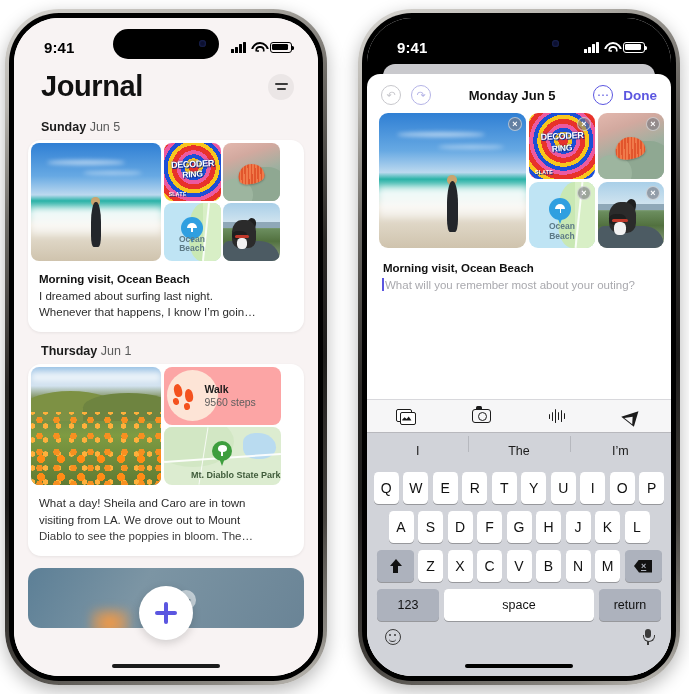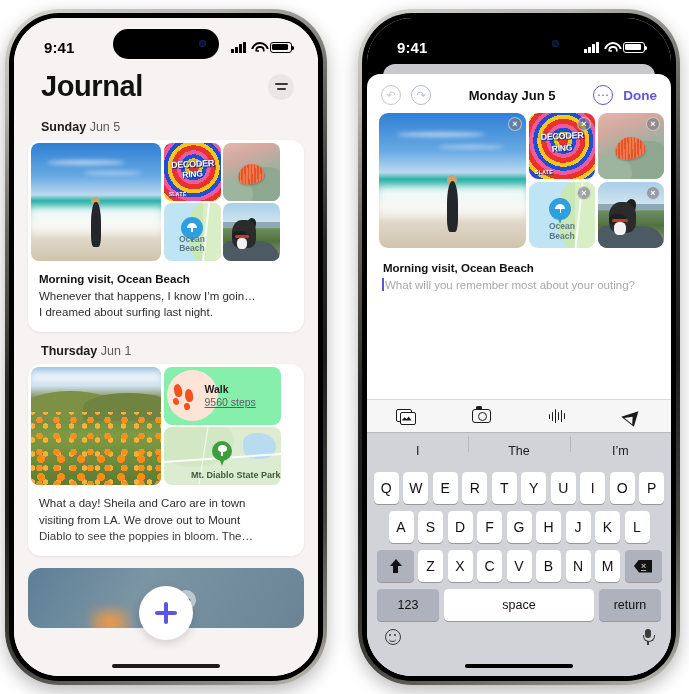--- a/index.html
+++ b/index.html
@@ -183,32 +183,32 @@
     background-image:
       radial-gradient(circle,#f79020 0 3.2px,transparent 3.4px),
       radial-gradient(circle,#ffb03b 0 2.6px,transparent 2.8px);
     background-size:17px 16px,13px 14px;
     background-position:0 0,8px 7px;}
   .ph-poppy .flowers2{position:absolute;left:0;right:0;bottom:0;height:30%;
     background-image:radial-gradient(circle,#ff8c15 0 4px,transparent 4.2px);
     background-size:20px 18px;}
 
   
-  .hcard{width:117px;height:57.5px;border-radius:8px;background:#86efac;
+  .hcard{width:117px;height:57.5px;border-radius:8px;background:#fca5a5;
     display:flex;align-items:center;padding:0 8px;gap:7px;position:relative;overflow:hidden;}
   .hcard .halo{position:absolute;left:3px;top:3px;width:51px;height:51px;border-radius:50%;background:#fde4d6;}
   .foot{position:relative;width:26px;height:28px;flex:0 0 26px;z-index:2;}
   .foot i{position:absolute;background:#f4511e;border-radius:50% 50% 40% 40%;}
   .foot i:nth-child(1){left:2px;top:2px;width:8px;height:13px;transform:rotate(-12deg);}
   .foot i:nth-child(2){left:1px;top:16px;width:6px;height:7px;transform:rotate(-12deg);border-radius:50%;}
   .foot i:nth-child(3){left:13px;top:7px;width:8px;height:13px;transform:rotate(-8deg);}
   .foot i:nth-child(4){left:12px;top:21px;width:6px;height:7px;transform:rotate(-8deg);border-radius:50%;}
   .hcard .txt{z-index:2;}
   .hcard .hl1{font-size:10.5px;font-weight:700;color:#1b1b1b;line-height:1.25;}
-  .hcard .hl2{font-size:10.5px;color:#5e5e5e;line-height:1.25;text-decoration:underline;}
+  .hcard .hl2{font-size:10.5px;color:#5e5e5e;line-height:1.25;}
 
   .mapcard{width:117px;height:57.5px;border-radius:8px;position:relative;overflow:hidden;
     background:#dcecd0;}
   .mapcard .g1{position:absolute;left:-10%;top:-20%;width:70%;height:90%;background:#d2e7c4;border-radius:50%;}
   .mapcard .g2{position:absolute;right:4%;top:10%;width:28%;height:45%;background:#b9dbf0;
     border-radius:40% 60% 50% 45%;}
   .mapcard .rd{position:absolute;left:0;right:0;top:52%;height:1.6px;background:#fff;opacity:.9;transform:rotate(-4deg);}
   .mapcard .rd2{position:absolute;left:34%;top:0;bottom:0;width:1.4px;background:#fff;opacity:.8;transform:rotate(9deg);}
   .mapcard .pin{position:absolute;left:50%;top:14px;transform:translateX(-50%);width:20px;height:25px;}
   .mapcard .pin b{display:block;width:20px;height:20px;border-radius:50%;background:#3e9e3e;}
@@ -467,22 +467,22 @@
                           <div class="snout"></div>
                       <div class="collar"></div>
                           <div class="chest"></div>
                         </div>
                   </div>
                 </div>
               </div>
             </div>
             <div class="entry-text">
               <div class="entry-title">Morning visit, Ocean Beach</div>
+              <div class="entry-body">I dreamed about surfing last night.</div>
               <div class="entry-body">Whenever that happens, I know I’m goin…</div>
-              <div class="entry-body">I dreamed about surfing last night.</div>
             </div>
           </div>
 
           <div class="day-label">
             <b>Thursday</b>
             <span>Jun 1</span>
           </div>
 
           <div class="entry-card">
             <div class="media-grid">

